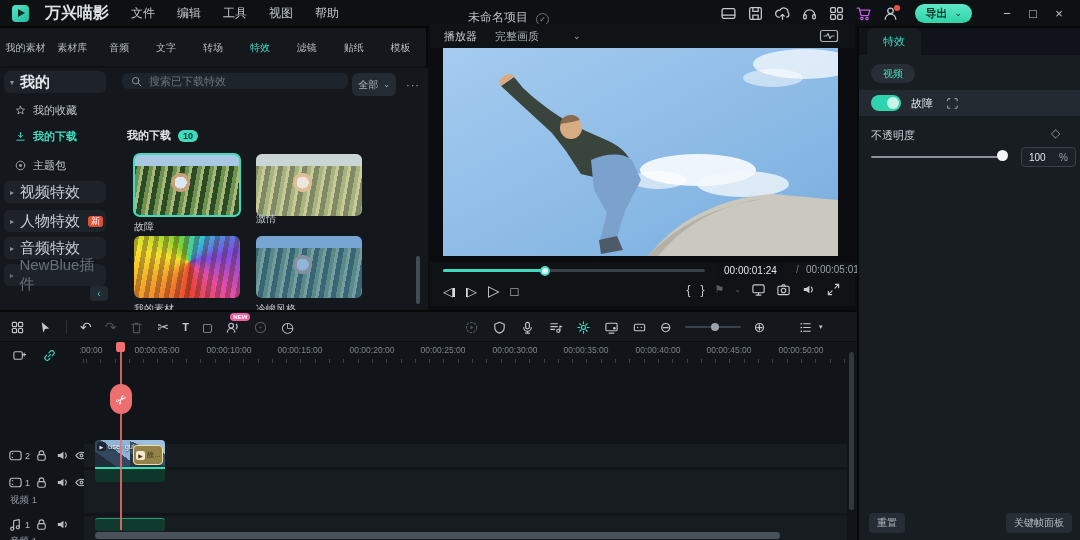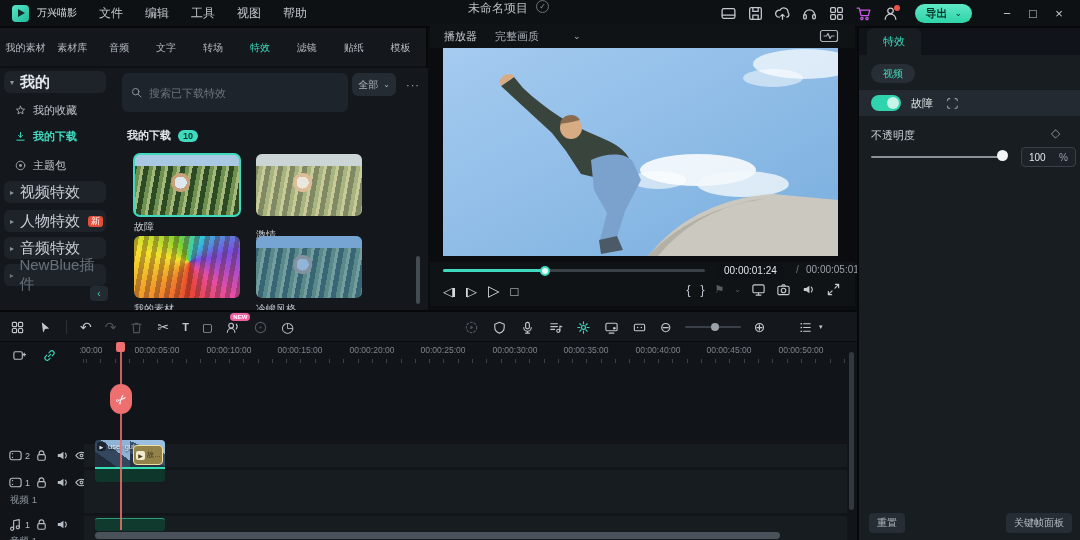--- a/index.html
+++ b/index.html
@@ -4,24 +4,24 @@
 <style>
   *{box-sizing:border-box;margin:0;padding:0}
   html,body{background:#000}
   #app{position:relative;width:1080px;height:540px;background:#0b0e11;overflow:hidden;
        font-family:"Liberation Sans","DejaVu Sans",sans-serif;font-size:11px;color:#c6ccd2}
   svg.ic{display:block;stroke:currentColor;fill:none;stroke-width:1.2;stroke-linecap:round;stroke-linejoin:round}
   
   .titlebar{position:absolute;left:0;top:0;width:1080px;height:28px;background:#0e1114;border-bottom:2px solid #060809;display:flex;align-items:center}
   .logo{width:17px;height:17px;margin-left:12px;border-radius:4px;background:linear-gradient(135deg,#58e6c6,#1fb99a);position:relative}
   .logo i{position:absolute;left:6px;top:4px;border-left:7px solid #0c2d26;border-top:4.5px solid transparent;border-bottom:4.5px solid transparent}
-  .appname{margin-left:8px;font-size:10px;color:#dde2e7;font-weight:normal}
+  .appname{margin-left:16px;font-size:16px;color:#dde2e7;font-weight:bold}
   .menus{display:flex;gap:22px;margin-left:22px;font-size:12px;color:#c0c6cc}
   .menus span{cursor:default}
-  .proj{position:absolute;left:468px;top:0;height:26px;display:flex;align-items:flex-start;gap:8px;color:#b9bfc5;font-size:12px}
+  .proj{position:absolute;left:468px;top:0;height:26px;display:flex;align-items:flex-end;gap:8px;color:#b9bfc5;font-size:12px}
   .chk{width:13px;height:13px;border:1px solid #6b737b;border-radius:50%;color:#8d959c;font-size:8px;display:flex;align-items:center;justify-content:center}
   .tb-right{position:absolute;right:8px;top:0;height:26px;display:flex;align-items:center;gap:10px}
   .tb-ic{width:17px;height:17px;color:#c3c9cf;position:relative}
   .cart{color:#c95ce8}
   .reddot{position:absolute;right:-1px;top:0;width:6px;height:6px;border-radius:50%;background:#e85549}
   .exportbtn{height:19px;margin:0 6px;padding:0 10px;border-radius:10px;display:flex;align-items:center;gap:7px;
              background:linear-gradient(180deg,#5fe8c6,#2fd3a8);color:#06382d;font-weight:bold;font-size:11px}
   .exportbtn .cv{font-size:9px;font-weight:normal}
   .winctl{display:flex;gap:0;margin-left:6px}
   .winctl span{width:26px;text-align:center;font-size:13px;color:#c6ccd2}
@@ -39,21 +39,21 @@
   .srow.bold .lbl{font-weight:bold;color:#e2e6ea}
   .schild{position:absolute;left:14px;width:92px;height:20px;display:flex;align-items:center;gap:6px;color:#c3c9cf}
   .schild .ic{width:13px;height:13px;color:#9aa1a8}
   .schild.active,.schild.active .ic{color:#3fd9bd;font-weight:bold}
   .badge-new{margin-left:8px;background:#e05038;color:#fff;font-size:9px;padding:1px 3px;border-radius:3px;line-height:1}
   .dim{color:#687077!important}
   .collapse{position:absolute;left:90px;top:218px;width:18px;height:15px;border-radius:4px;background:#232a31;color:#3fd9bd;
             display:flex;align-items:center;justify-content:center;font-size:10px}
   
   .content{position:absolute;left:110px;top:40px;width:318px;height:242px;background:#14181d;overflow:hidden}
-  .search{position:absolute;left:12px;top:5px;width:226px;height:39px;background:#1e242b;border-radius:6px;display:flex;align-items:center;padding:0 8px;gap:6px}
+  .search{position:absolute;left:12px;top:5px;width:226px;height:16px;background:#1e242b;border-radius:6px;display:flex;align-items:center;padding:0 8px;gap:6px}
   .search .ic{width:13px;height:13px;color:#8d959c}
   .search input{flex:1;background:transparent;border:none;outline:none;color:#aab1b8;font-size:11px;font-family:inherit}
   .search input::placeholder{color:#6b737b}
   .filter{position:absolute;left:242px;top:5px;width:44px;height:23px;background:#242b32;border-radius:6px;display:flex;align-items:center;justify-content:center;gap:5px;color:#aab1b8;font-size:10px}
   .filter .cv{font-size:8px}
   .more{position:absolute;left:292px;top:5px;width:22px;height:23px;display:flex;align-items:center;justify-content:center;color:#aab1b8;letter-spacing:1px}
   .sect{position:absolute;left:17px;top:60px;display:flex;align-items:center;gap:7px}
   .sect b{font-size:11px;color:#e2e6ea}
   .cnt{background:#3fd9bd;color:#0c3229;font-size:9px;font-weight:bold;padding:1px 5px;border-radius:8px}
   .th{position:absolute;width:106px;height:62px;border-radius:6px;overflow:hidden}
@@ -356,21 +356,21 @@
       <div class="more">
           <span>···</span>
         </div>
       <div class="sect">
         <b>我的下载</b>
         <span class="cnt">10</span>
       </div>
       <div class="th th-vine sel" style="left:24px;top:86px"></div>
       <div class="th th-vine th-warm" style="left:146px;top:86px"></div>
       <span class="thlbl" style="left:24px;top:152px">故障</span>
-      <span class="thlbl" style="left:146px;top:160px">激情</span>
+      <span class="thlbl" style="left:146px;top:144px">激情</span>
       <div class="th th-rainbow" style="left:24px;top:168px"></div>
       <div class="th th-vine th-cool" style="left:146px;top:168px"></div>
       <span class="thlbl" style="left:24px;top:234px">我的素材</span>
       <span class="thlbl" style="left:146px;top:234px">冷峻风格</span>
 
       <div class="vscroll1"></div>
     </div>
   </div>
 
   <div class="center">

